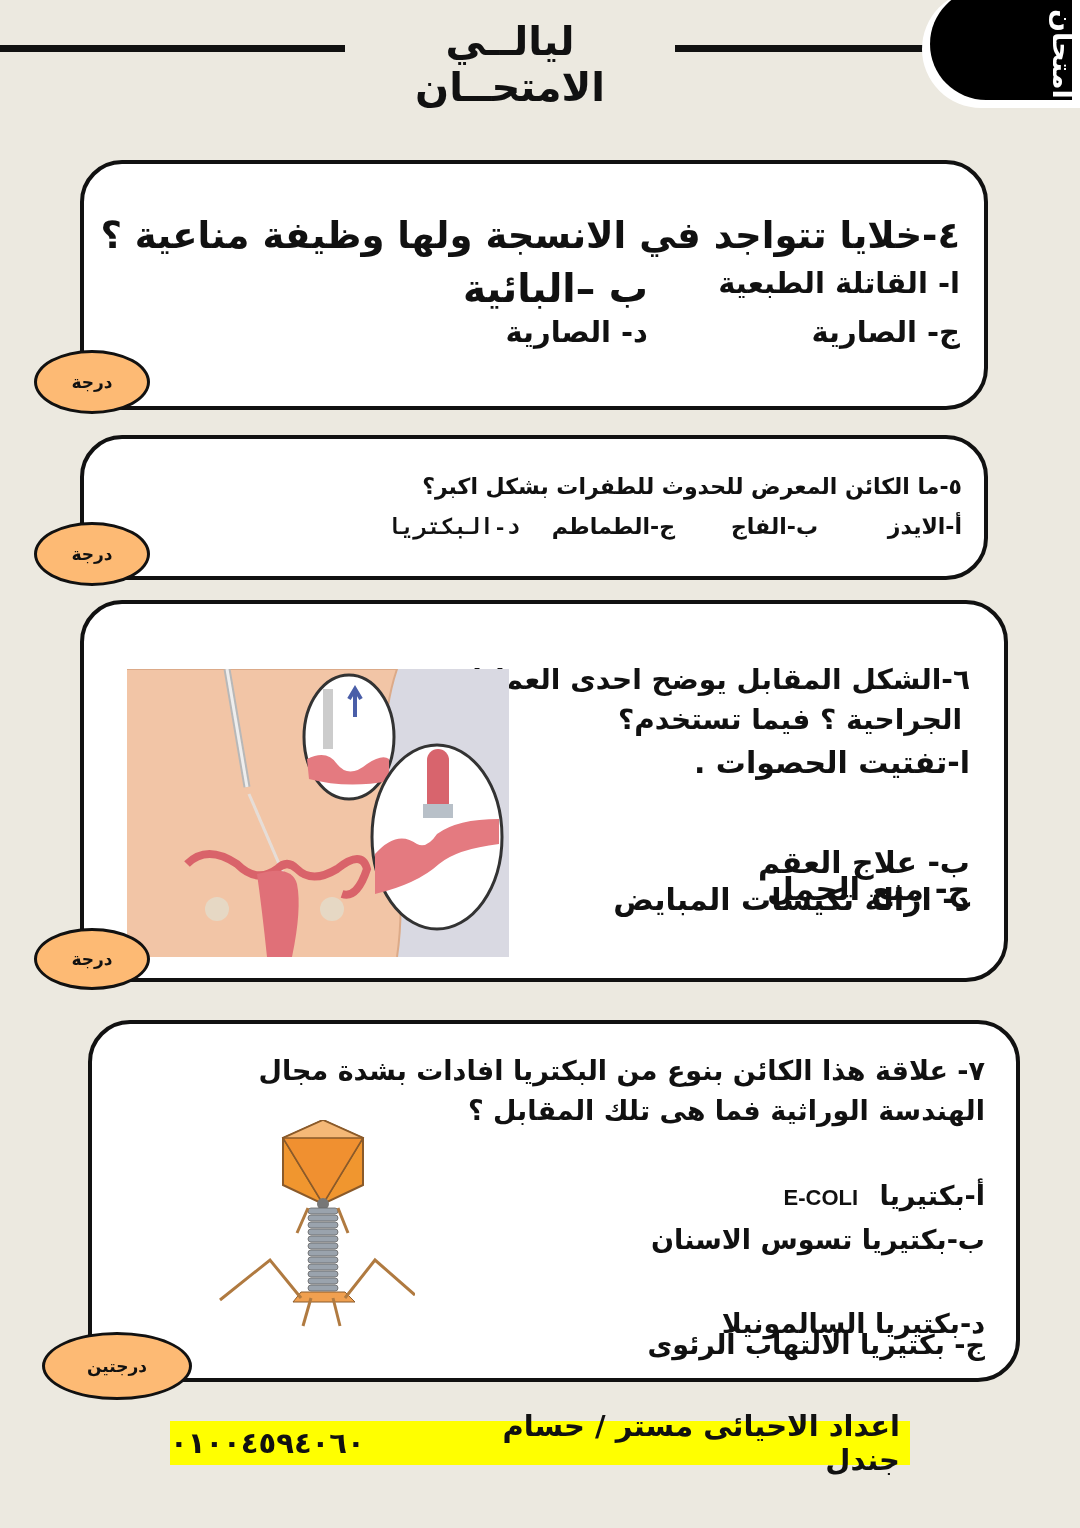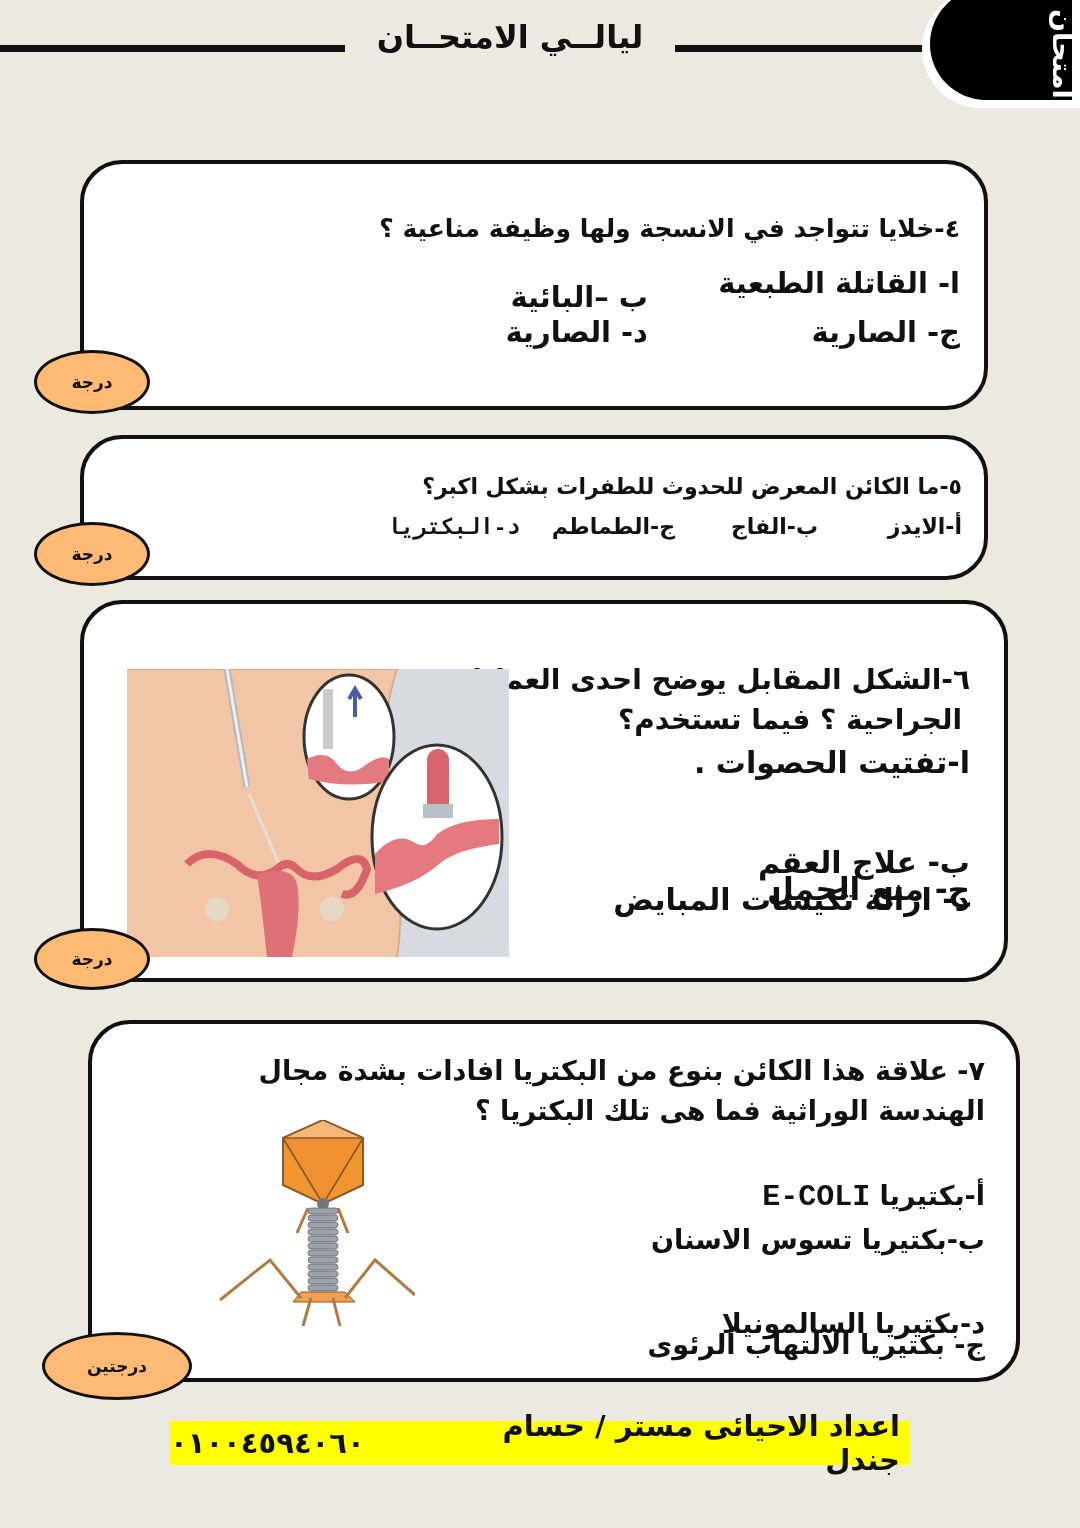--- a/index.html
+++ b/index.html
@@ -5,21 +5,21 @@
   html, body { margin:0; padding:0; }
   body {
     width:1080px; height:1528px; position:relative; overflow:hidden;
     background:#ece9e0;
     font-family:"DejaVu Sans", sans-serif;
     color:#111;
   }
   .hdr-line { position:absolute; height:7px; background:#111; top:45px; }
   .hdr-title {
     position:absolute; top:18px; left:350px; width:320px; text-align:center;
-    font-size:32px; font-weight:bold; direction:rtl; letter-spacing:1px;
+    font-size:40px; font-weight:bold; direction:rtl; letter-spacing:1px;
     font-family:"DejaVu Sans", sans-serif;
   }
   .corner-tab {
     position:absolute; top:-10px; left:922px; width:160px; height:118px;
     background:#fff; border-radius:70px 0 0 70px;
   }
   .corner-tab-inner {
     position:absolute; top:-12px; left:930px; width:142px; height:112px;
     background:#000; border-radius:60px 0 0 60px;
   }
@@ -50,23 +50,23 @@
 <body>
 
 <div class="hdr-line" style="left:0; width:345px;"></div>
 <div class="hdr-line" style="left:675px; width:250px;"></div>
 <div class="hdr-title">ليالــي الامتحــان</div>
 <div class="corner-tab"></div>
 <div class="corner-tab-inner"></div>
 <div class="corner-text">امتحان</div>
 
 <div class="card" style="left:80px; top:160px; width:908px; height:250px;"></div>
-<div class="qtext" style="right:120px; top:214px; font-size:25px;">٤-خلايا تتواجد في الانسجة ولها وظيفة مناعية ؟</div>
+<div class="qtext" style="right:120px; top:214px; font-size:37px;">٤-خلايا تتواجد في الانسجة ولها وظيفة مناعية ؟</div>
 <div class="qtext" style="right:120px; top:266px; font-size:29px;">ا- القاتلة الطبعية</div>
-<div class="qtext" style="right:432px; top:280px; font-size:29px;">ب –البائية</div>
+<div class="qtext" style="right:432px; top:266px; font-size:39px;">ب –البائية</div>
 <div class="qtext" style="right:120px; top:315px; font-size:29px;margin-left:23px;">ج- الصارية</div>
 <div class="qtext" style="right:432px; top:315px; font-size:29px;">د- الصارية</div>
 <div class="grade" style="left:34px; top:350px; width:116px; height:64px;">درجة</div>
 
 <div class="card" style="left:80px; top:435px; width:908px; height:145px;"></div>
 <div class="qtext" style="right:118px; top:474px; font-size:22px;">٥-ما الكائن المعرض للحدوث للطفرات بشكل اكبر؟</div>
 <div class="qtext" style="right:118px; top:514px; font-size:22px;">أ-الايدز</div>
 <div class="qtext" style="right:262px; top:514px; font-size:22px;">ب-الفاج</div>
 <div class="qtext" style="right:405px; top:514px; font-size:22px;">ج-الطماطم</div>
 <div class="qtext" style="right:560px; top:514px; font-size:22px;font-family:Liberation Mono, monospace;">د-البكتريا</div>
@@ -98,24 +98,24 @@
     <ellipse cx="310" cy="168" rx="65" ry="92" fill="#fff" stroke="#333" stroke-width="3"></ellipse>
     <path d="M248,185 Q270,160 290,175 Q300,180 310,165 Q330,150 372,150 L372,175 Q330,180 312,195 Q290,215 248,225 Z" fill="#e47a80"></path>
     <rect x="300" y="80" width="22" height="65" rx="11" fill="#d8646d"></rect>
     <rect x="296" y="135" width="30" height="14" fill="#b8c0c8"></rect>
   </svg>
 </div>
 <div class="grade" style="left:34px; top:928px; width:116px; height:62px;">درجة</div>
 
 <div class="card" style="left:88px; top:1020px; width:932px; height:362px;"></div>
 <div class="qtext" style="right:95px; top:1055px; font-size:27px;">٧- علاقة هذا الكائن بنوع من البكتريا افادات بشدة مجال</div>
-<div class="qtext" style="right:95px; top:1095px; font-size:27px;">الهندسة الوراثية فما هى تلك البكتريا ؟</div>
+<div class="qtext" style="right:95px; top:1095px; font-size:27px;">الهندسة الوراثية فما هى تلك المقابل ؟</div>
 <div class="qtext" style="right:95px; top:1180px; font-size:27px;">
   <span>أ-بكتيريا</span>
-  <span style="font-family:Liberation Mono, monospace; font-size:30px; ">E-COLI</span>
+  <span style="font-family:Liberation Sans, sans-serif; font-size:22px; margin-right:12px;">E-COLI</span>
 </div>
 <div class="qtext" style="right:95px; top:1224px; font-size:27px;">ب-بكتيريا تسوس الاسنان</div>
 <div class="qtext" style="right:95px; top:1329px; font-size:27px;">ج- بكتيريا الالتهاب الرئوى</div>
 <div class="qtext" style="right:95px; top:1308px; font-size:27px;">د-بكتيريا السالمونيلا</div>
 
 <div class="figure" style="left:215px; top:1120px; width:200px; height:210px;">
   <svg width="200" height="210" viewBox="0 0 200 210">
     <polygon points="108,0 148,18 148,65 108,84 68,65 68,18" fill="#f0962f" stroke="#8a5a2a" stroke-width="2"></polygon>
     <polygon points="108,0 148,18 108,84 68,18" fill="#f5b877" stroke="#8a5a2a" stroke-width="1.5"></polygon>
     <polygon points="68,18 108,84 148,18" fill="#f09030" stroke="#8a5a2a" stroke-width="1.5"></polygon>

